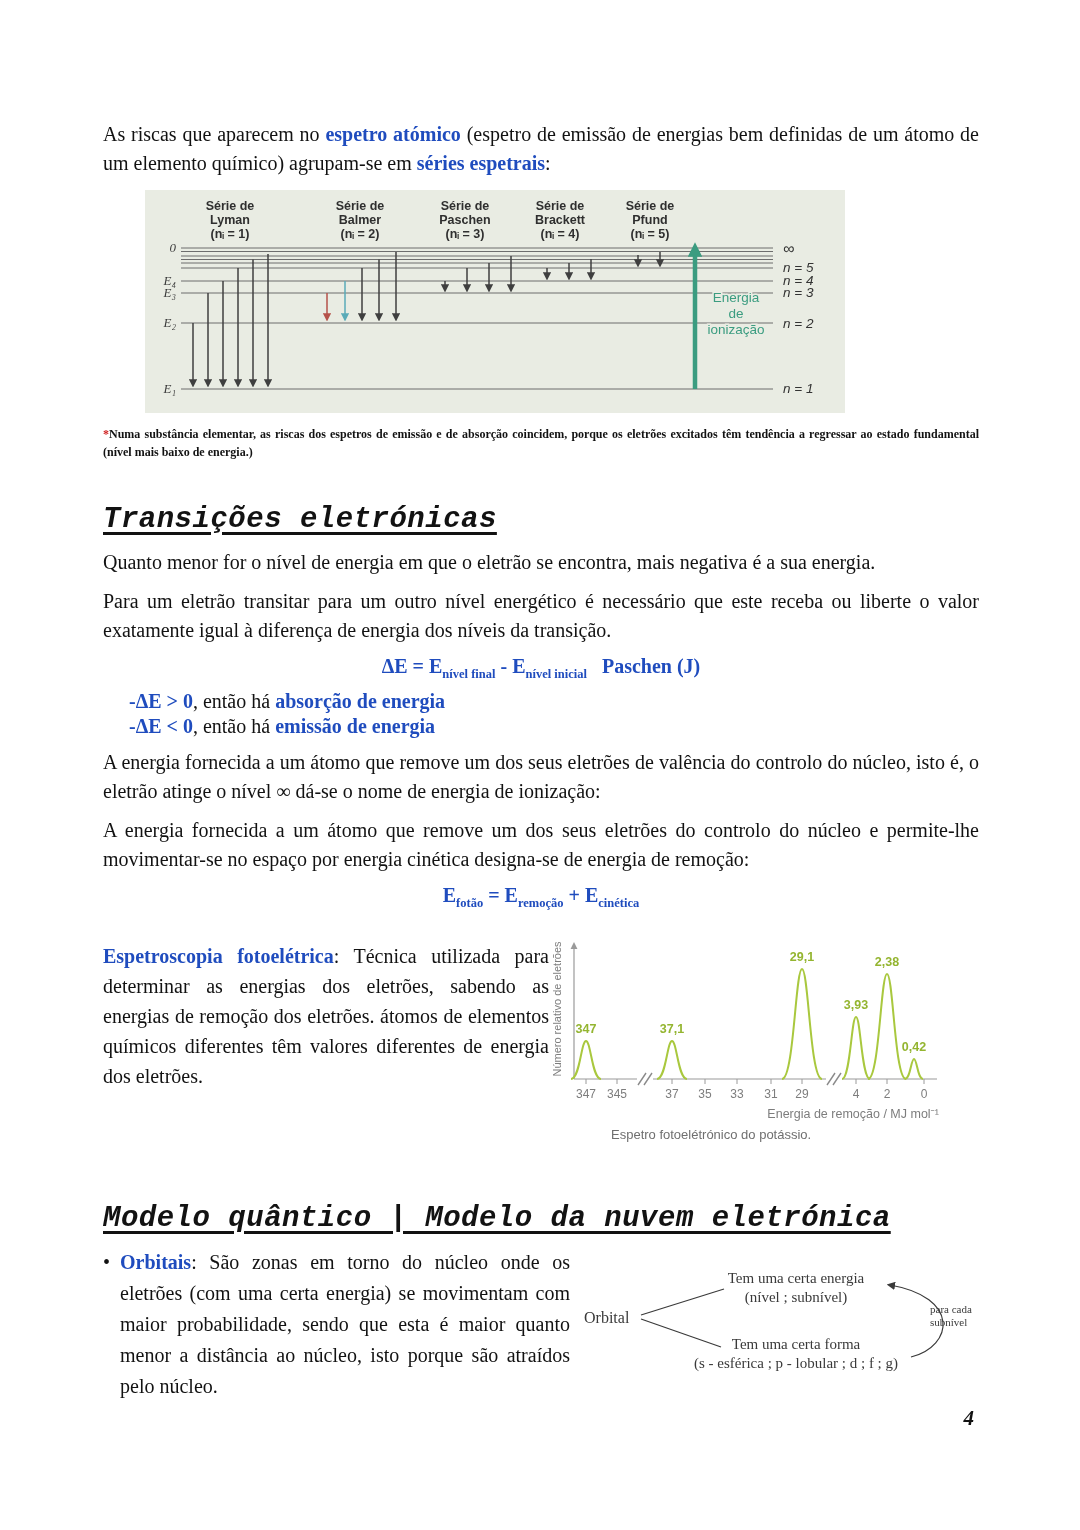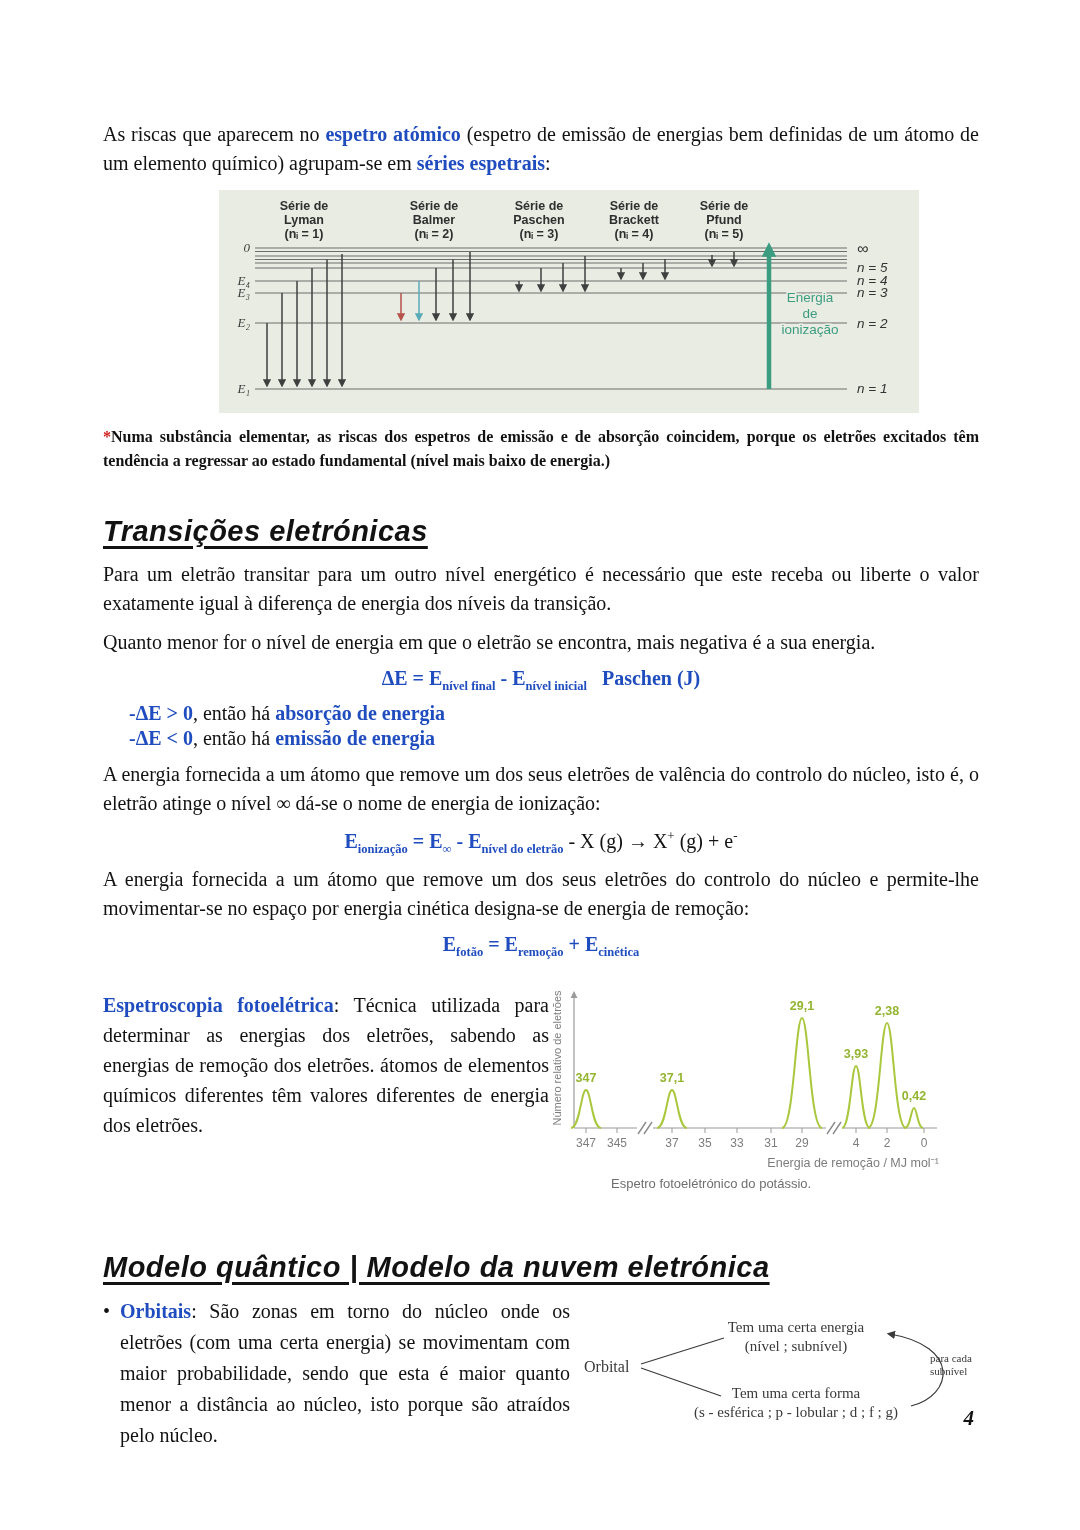--- a/index.html
+++ b/index.html
@@ -3,38 +3,38 @@
 <meta charset="utf-8">
 <style>
   html,body{margin:0;padding:0;}
   .page{position:relative;width:1080px;height:1530px;background:#ffffff;
         font-family:"Liberation Serif", serif;color:#121212;overflow:hidden;}
   .content{position:absolute;left:103px;top:120px;width:876px;}
 
   p.body{font-size:20px;line-height:1.45;text-align:justify;margin:0 0 10px 0;}
   .blue{color:#1f4cbe;font-weight:bold;}
 
-  .diagram-wrap{margin:12px 0 8px 116px;}
+  .diagram-wrap{margin:12px 0 8px 42px;}
   .ediagram{background:#e9ece3;display:block;}
   .ed-series{font-family:"Liberation Sans", sans-serif;font-size:12.5px;font-weight:bold;fill:#2f2f2f;text-anchor:middle;}
   .ed-left{font-style:italic;font-size:13px;fill:#3c3c3c;text-anchor:end;}
   .ed-right{font-style:italic;font-family:"Liberation Sans", sans-serif;font-size:13.5px;fill:#333;text-anchor:start;}
   .ed-inf{font-size:16px;}
   .ed-level{stroke:#6d6d6d;stroke-width:1;}
   .ed-arrow{stroke:#3f3f3f;stroke-width:1.5;fill:none;}
   .ed-arrow.red{stroke:#b5524a;}
   .ed-arrow.cyan{stroke:#5aabb8;}
   .ed-ion-arrow{stroke:#3b9c80;stroke-width:4.5;fill:none;}
   .ed-ion-label{font-family:"Liberation Sans", sans-serif;font-size:13.5px;fill:#3b9c80;text-anchor:middle;
                 paint-order:stroke;stroke:#e9ece3;stroke-width:3px;}
 
-  .footnote{font-size:16px;font-weight:bold;line-height:1.5;text-align:justify;margin-top:12px;}
+  .footnote{font-size:12px;font-weight:bold;line-height:1.5;text-align:justify;margin-top:12px;}
   .star{color:#d02020;}
 
-  h2.script{font-family:Liberation Sans, sans-serif;font-style:italic;font-weight:bold;font-size:29px;
+  h2.script{font-family:Liberation Mono, monospace;font-style:italic;font-weight:bold;font-size:29px;
             margin:42px 0 12px 0;letter-spacing:0.5px;
             text-decoration:underline;text-decoration-thickness:2.5px;text-underline-offset:5px;}
   h2.script.m2{margin-top:54px;}
 
   .equation{text-align:center;font-size:20px;margin:4px 0 8px 0;}
   .equation .blue{font-weight:bold;}
   .equation sub{font-size:12.5px;font-weight:bold;}
   .equation .black-part{color:#121212;font-weight:normal;}
   .equation .black-part sup{font-size:13px;}
   .delta-line{font-size:20px;margin:2px 0 2px 26px;}
@@ -177,35 +177,32 @@
           <text class="ed-ion-label" x="591" y="112">Energia</text>
           <text class="ed-ion-label" x="591" y="128">de</text>
           <text class="ed-ion-label" x="591" y="144">ionização</text>
         </g>
       </svg>
     </div>
 
     <p class="footnote"><span class="star">*</span><span>Numa substância elementar, as riscas dos espetros de emissão e de absorção coincidem, porque os eletrões excitados têm tendência a regressar ao estado fundamental (nível mais baixo de energia.)</span></p>
 
     <h2 class="script">Transições eletrónicas</h2>
+    <p class="body">Quanto menor for o nível de energia em que o eletrão se encontra, mais negativa é a sua energia.</p>
     <p class="body">Para um eletrão transitar para um outro nível energético é necessário que este receba ou liberte o valor exatamente igual à diferença de energia dos níveis da transição.</p>
-    <p class="body">Quanto menor for o nível de energia em que o eletrão se encontra, mais negativa é a sua energia.</p>
 
     <div class="equation">
       <span class="blue"><span>ΔE = E</span><sub>nível final</sub><span> - E</span><sub>nível inicial</sub>&nbsp;&nbsp;&nbsp;<span>Paschen (J)</span></span>
     </div>
 
     <div class="delta-line"><span class="blue">-ΔE &gt; 0</span><span>, então há </span><span class="blue">absorção de energia</span></div>
     <div class="delta-line"><span class="blue">-ΔE &lt; 0</span><span>, então há </span><span class="blue">emissão de energia</span></div>
 
     <p class="body" style="margin-top:10px;">A energia fornecida a um átomo que remove um dos seus eletrões de valência do controlo do núcleo, isto é, o eletrão atinge o nível ∞ dá-se o nome de energia de ionização:</p>
 
-    <div class="equation">
-      <span class="blue"><span>E</span><sub>ionização</sub><span> = E</span><sub>∞</sub><span> - E</span><sub>nível do eletrão</sub></span><span class="black-part"><span>  -  X (g) → X</span><sup>+</sup><span> (g) + e</span><sup>-</sup></span>
-    </div>
 
     <p class="body">A energia fornecida a um átomo que remove um dos seus eletrões do controlo do núcleo e permite-lhe movimentar-se no espaço por energia cinética designa-se de energia de remoção:</p>
 
     <div class="equation">
       <span class="blue"><span>E</span><sub>fotão</sub><span> = E</span><sub>remoção</sub><span> + E</span><sub>cinética</sub></span>
     </div>
 
     <div class="pe-row">
       <div class="pe-text"><span class="blue">Espetroscopia fotoelétrica</span><span>: Técnica utilizada para determinar as energias dos eletrões, sabendo as energias de remoção dos eletrões. átomos de elementos químicos diferentes têm valores diferentes de energia dos eletrões.</span></div>
       <div class="pe-chart">

